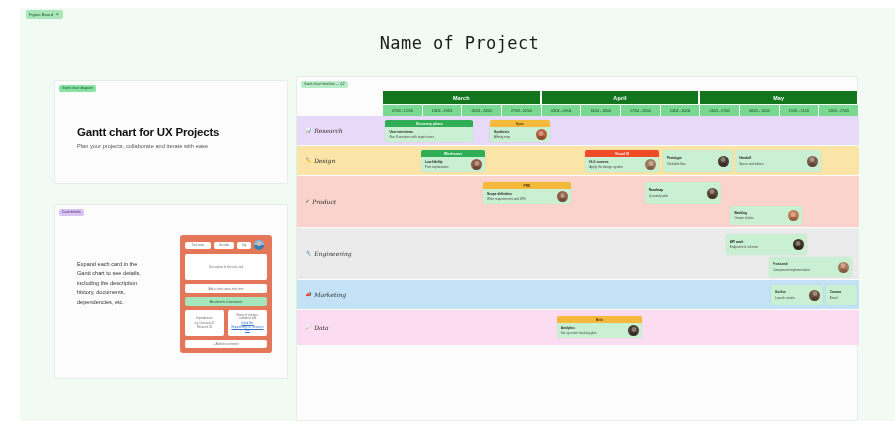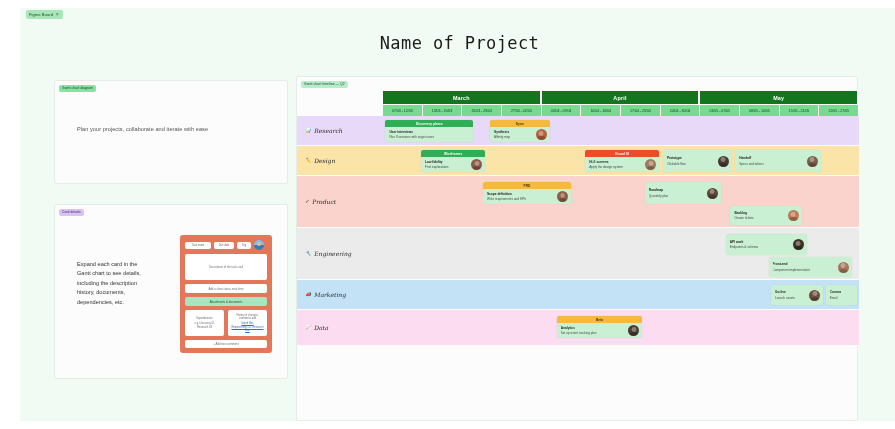--- a/index.html
+++ b/index.html
@@ -237,20 +237,21 @@
   <div class="top-tag">
     <span>Figma Board</span>
     <span class="x">×</span>
   </div>
 
   <div class="page-title">Name of Project</div>
 
   <div class="panel" id="hero">
     <div class="panel-tag tag-green">Gantt chart diagram</div>
     <div class="hero-inner">
+      <div class="hero-h1">Gantt chart for UX Projects</div>
       <div class="hero-sub">Plan your projects, collaborate and iterate with ease</div>
     </div>
   </div>
 
   <div class="panel" id="info">
     <div class="panel-tag tag-purple">Card details</div>
     <div class="info-text">Expand each card in the Gantt chart to see details, including the description history, documents, dependencies, etc.</div>
 
     <div class="mock">
       <div class="mock-row">

